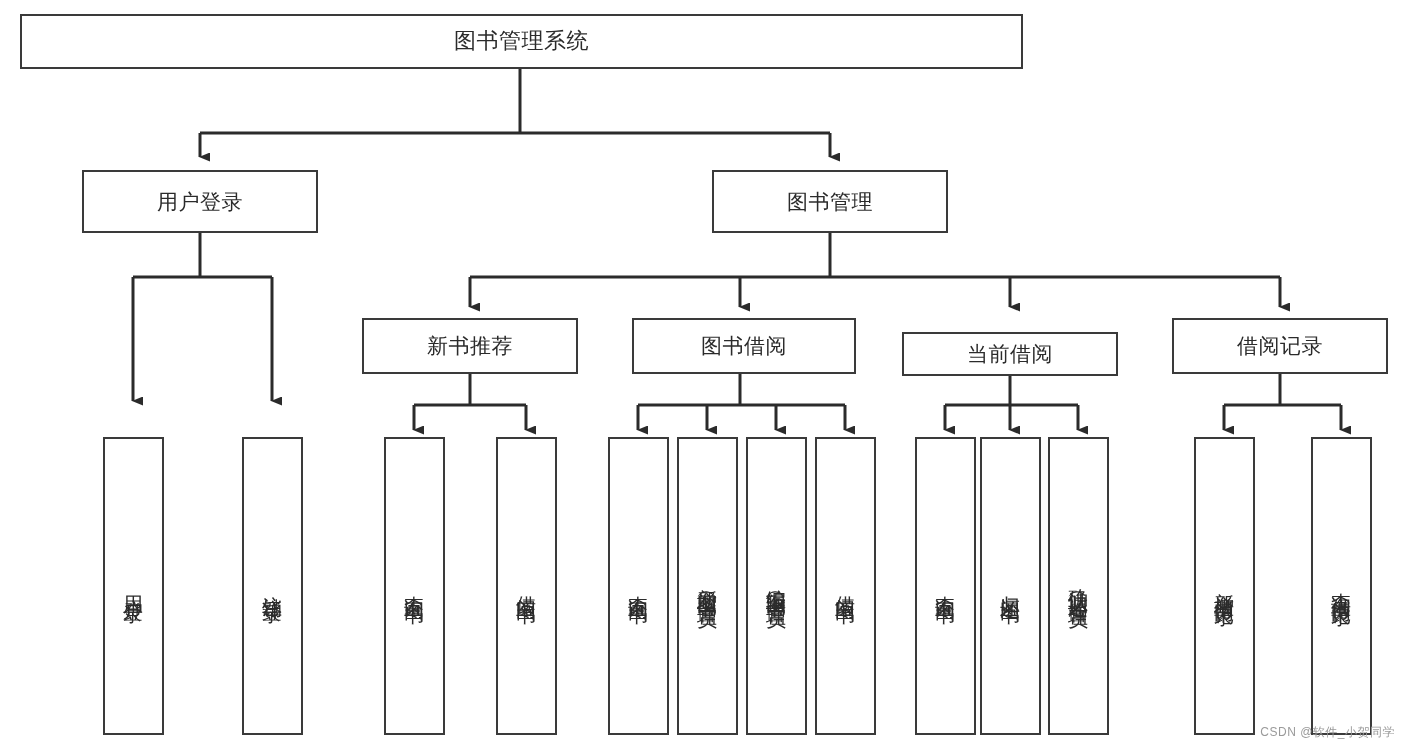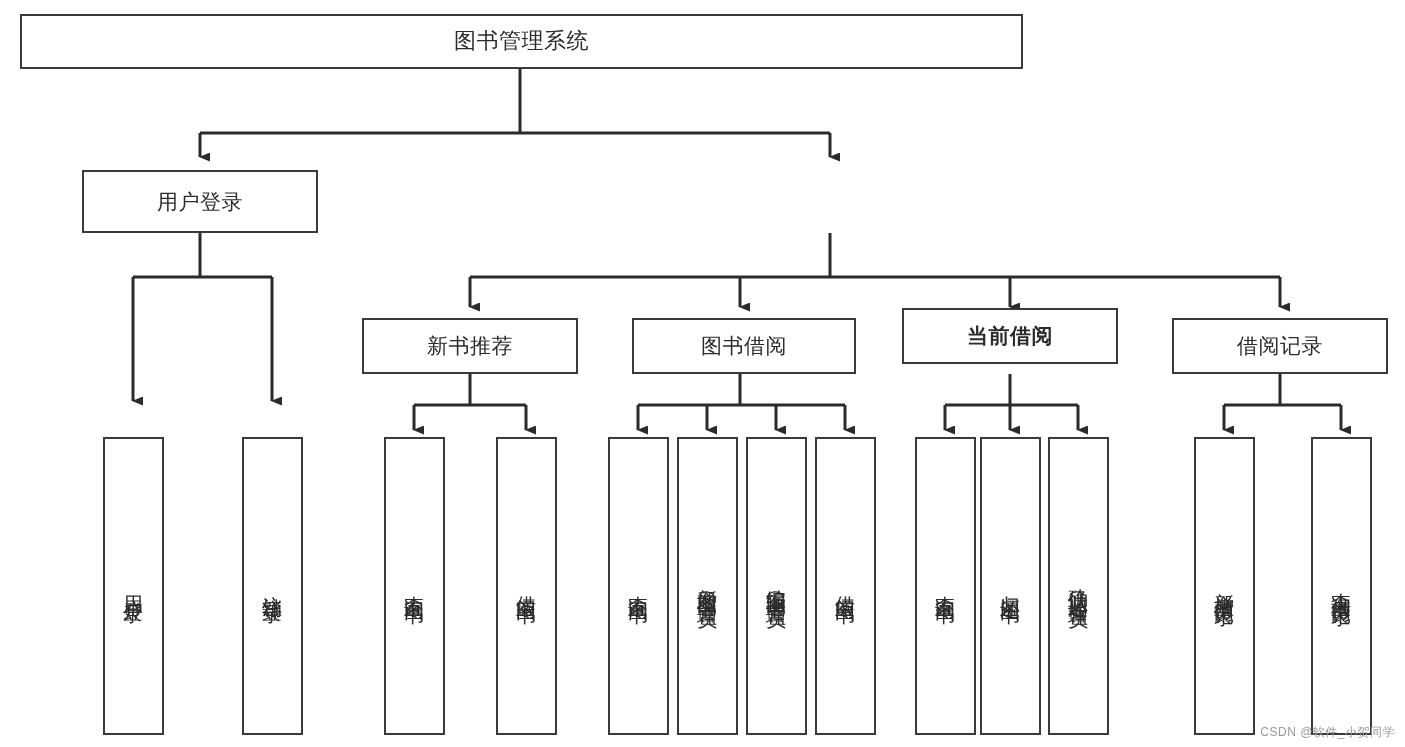--- a/index.html
+++ b/index.html
@@ -122,28 +122,31 @@
     </g>
   </svg>
 
   <div class="node-box root" style="left:20px; top:14px; width:1003px; height:55px;">
     <span class="node-label">图书管理系统</span>
   </div>
 
   <div class="node-box" style="left:82px; top:170px; width:236px; height:63px;">
     <span class="node-label">用户登录</span>
   </div>
+  <div class="node-box" style="left:712px; top:170px; width:236px; height:63px;">
+    <span class="node-label">图书管理</span>
+  </div>
 
   <div class="node-box" style="left:362px; top:318px; width:216px; height:56px;">
     <span class="node-label">新书推荐</span>
   </div>
   <div class="node-box" style="left:632px; top:318px; width:224px; height:56px;">
     <span class="node-label">图书借阅</span>
   </div>
-  <div class="node-box" style="left:902px; top:308px; width:216px; height:56px;font-weight:bold;">
+  <div class="node-box" style="left:902px; top:332px; width:216px; height:44px;">
     <span class="node-label">当前借阅</span>
   </div>
   <div class="node-box" style="left:1172px; top:318px; width:216px; height:56px;align-items:center;">
     <span class="node-label">借阅记录</span>
   </div>
 
   <div class="node-box vertical" style="left:103px; top:437px; width:61px; height:298px;">
     <span class="node-label">用户登录</span>
   </div>
   <div class="node-box vertical" style="left:242px; top:437px; width:61px; height:298px;">

